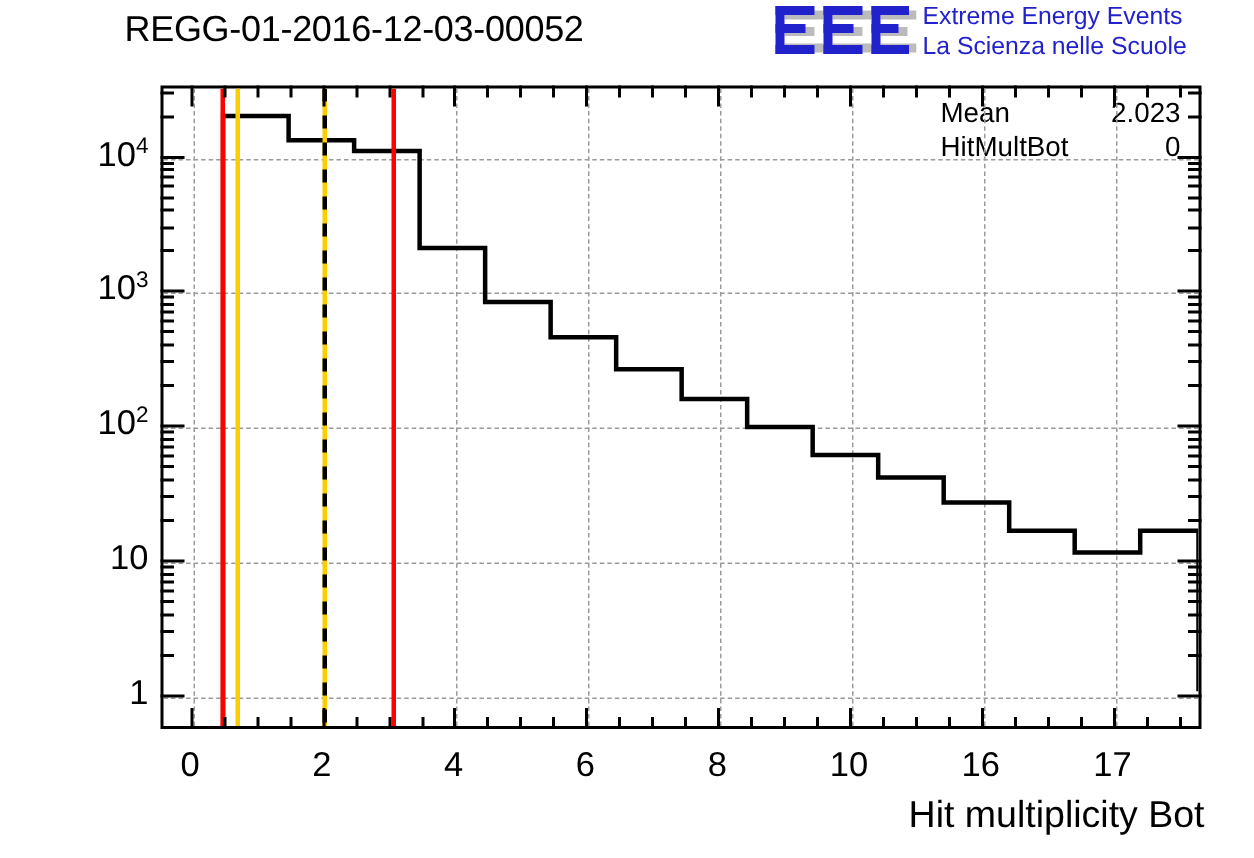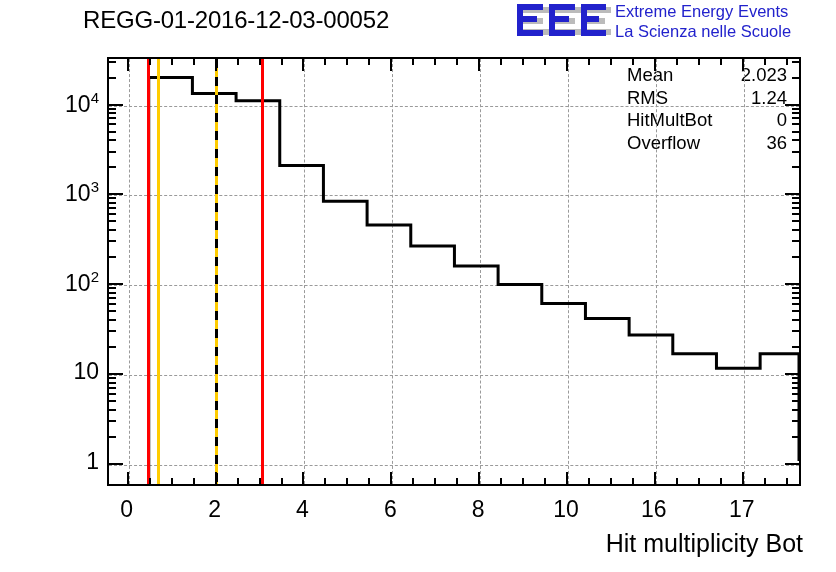--- a/index.html
+++ b/index.html
@@ -102,30 +102,22 @@
   </div>
 </div>
 
 <div id="stats">
   <div id="stats-rows">
       <div class="st-row">
         <span>Mean</span>
         <span>2.023</span>
       </div>
       <div class="st-row">
-        <span>RMS</span>
-        <span>1.24</span>
-      </div>
-      <div class="st-row">
         <span>HitMultBot</span>
         <span>0</span>
-      </div>
-      <div class="st-row">
-        <span>Overflow</span>
-        <span>36</span>
       </div>
     </div>
 </div>
 
 <div id="frame">
   <div id="plotarea">
     <div id="grid-layer">
         <div class="gl gl-h" style="top: 405.689px;"></div>
         <div class="gl gl-h" style="top: 315.905px;"></div>
         <div class="gl gl-h" style="top: 226.121px;"></div>

